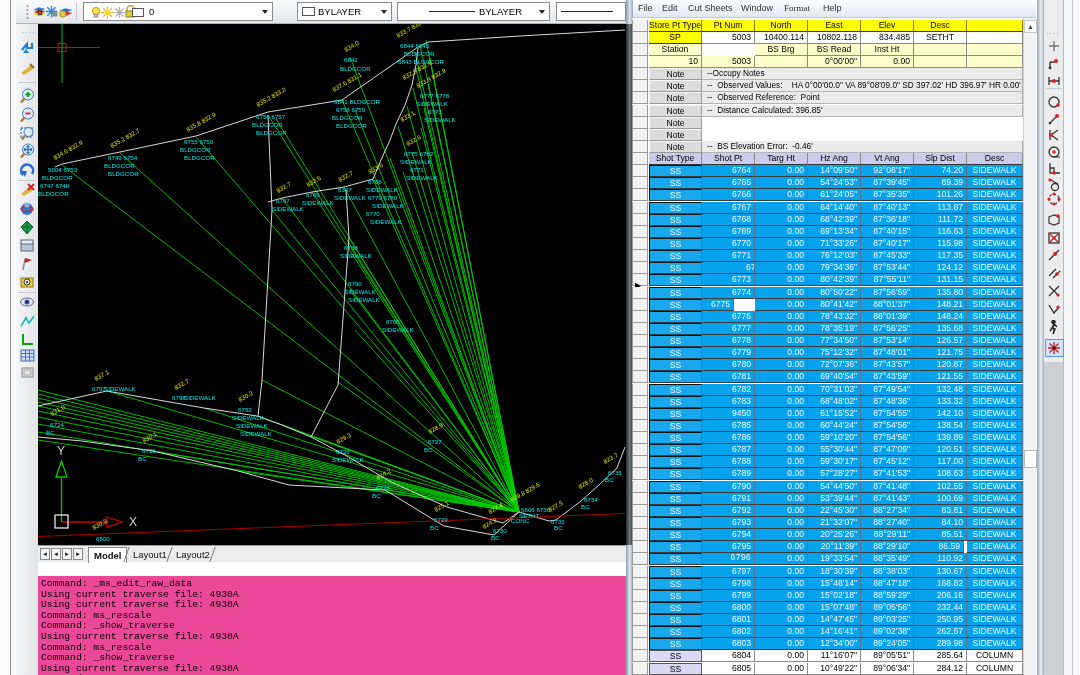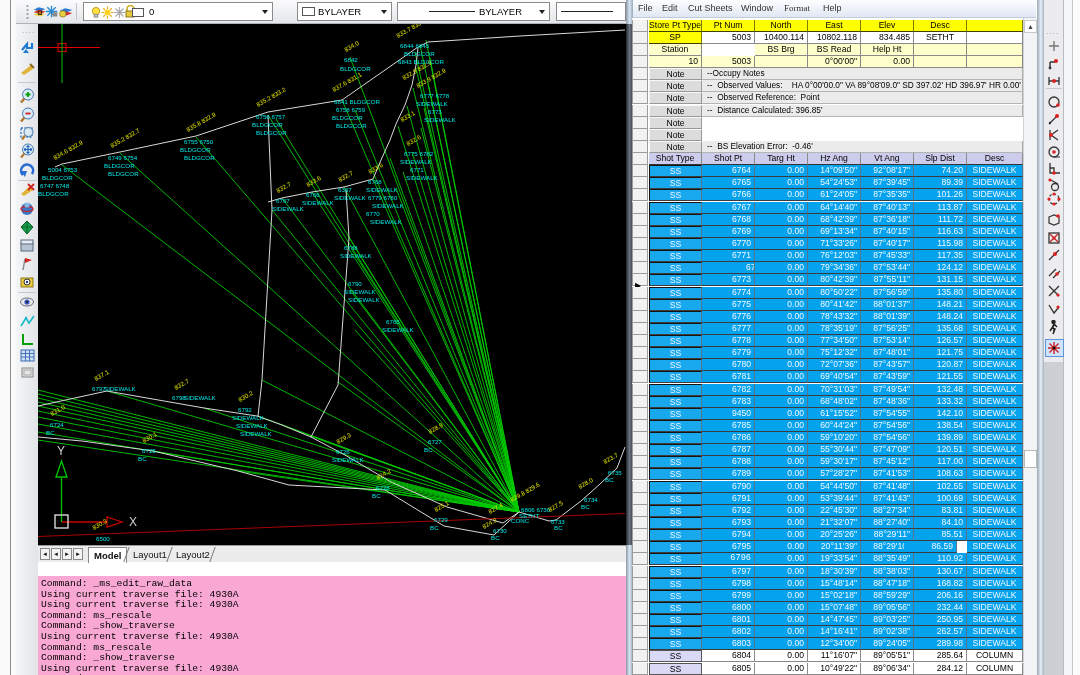--- a/index.html
+++ b/index.html
@@ -9,21 +9,21 @@
 #lline{left:10px;top:0;width:1px;height:675px;background:#8e8e8e;}
 
 #ttool{left:16px;top:0;width:611px;height:24px;background:linear-gradient(#fbfbfc,#e3e6ea);border-bottom:1px solid #aeb2b8;}
 
 #ltool{left:16px;top:24px;width:22px;height:651px;background:linear-gradient(90deg,#f4f5f6,#e2e4e7);}
 .li{position:absolute;left:3px;}
 
 #tabbar{left:38px;top:545px;width:588px;height:17px;background:#ececec;border-top:1px solid #9a9a9a;}
 
 #cmdtitle{left:38px;top:562px;width:588px;height:14px;background:linear-gradient(#bdbdbd,#a2a2a2);color:#ececec;font-size:9px;line-height:14px;padding-left:6px;}
-#cmdarea{left:38px;top:576px;width:588px;height:99px;background:#f9a8d4;color:#000;font-family:"Liberation Mono",monospace;font-size:9.7px;line-height:10.6px;padding:3px 0 0 3px;}
+#cmdarea{left:38px;top:576px;width:588px;height:99px;background:#ec4899;color:#000;font-family:"Liberation Mono",monospace;font-size:9.7px;line-height:10.6px;padding:3px 0 0 3px;}
 
 #menubar{left:633px;top:0;width:403px;height:18px;background:linear-gradient(#fdfeff,#dfe7f3);border-bottom:1px solid #c2cbd8;color:#333;font-size:9px;}
 #menubar span{position:absolute;top:3px;}
 #tablebg{left:632px;top:18px;width:391px;height:657px;background:#fff;}
 #vsb{left:1023px;top:18px;width:14px;height:657px;background:#f2f3f5;border-left:1px solid #cfd2d6;}
 #redge{left:1037px;top:0;width:8px;height:675px;background:linear-gradient(90deg,#9aa7b4,#e8f0f8,#8c9aa8);}
 #rtool{left:1044px;top:0;width:36px;height:675px;background:#ececee;}
 #rtoolb{left:1044px;top:362px;width:19px;height:313px;background:#ccd0d5;}
 .ri{position:absolute;left:1046px;}
 .ri.hl{background:#cfe4fb;outline:1.5px solid #5a96d8;}
@@ -443,21 +443,21 @@
         <div class="c cr wh" style="left:212.0px;width:53.0px;">834.485</div>
         <div class="c ct wh" style="left:265.0px;width:53.0px;">SETHT</div>
         <div class="c ct wh" style="left:318.0px;width:56.0px;"></div>
       </div>
 <div class="mg" style="top:43.9px;height:12.1px;"></div>
 <div class="row" style="top:43.9px;height:12.1px;">
         <div class="c ct py" style="left:0.0px;width:53.0px;">Station</div>
         <div class="c ct py" style="left:53.0px;width:53.0px;margin-top:40px;">BS Pt</div>
         <div class="c ct py" style="left:106.0px;width:53.0px;">BS Brg</div>
         <div class="c ct py" style="left:159.0px;width:53.0px;">BS Read</div>
-        <div class="c ct py" style="left:212.0px;width:53.0px;">Help Ht</div>
+        <div class="c ct py" style="left:212.0px;width:53.0px;">Inst Ht</div>
         <div class="c ct py" style="left:265.0px;width:53.0px;"></div>
         <div class="c ct py" style="left:318.0px;width:56.0px;"></div>
       </div>
 <div class="mg" style="top:56.0px;height:12.1px;"></div>
 <div class="row" style="top:56.0px;height:12.1px;">
         <div class="c cr py" style="left:0.0px;width:53.0px;">10</div>
         <div class="c cr py" style="left:53.0px;width:53.0px;">5003</div>
         <div class="c cr py" style="left:106.0px;width:53.0px;"></div>
         <div class="c cr py" style="left:159.0px;width:53.0px;">0°00'00"</div>
         <div class="c cr py" style="left:212.0px;width:53.0px;">0.00</div>
@@ -613,21 +613,21 @@
         <div class="c cr bl" style="left:53.0px;width:53.0px;">6774</div>
         <div class="c cr bl" style="left:106.0px;width:53.0px;">0.00</div>
         <div class="c cr bl" style="left:159.0px;width:53.0px;">80°50'22"</div>
         <div class="c cr bl" style="left:212.0px;width:53.0px;">87°56'59"</div>
         <div class="c cr bl" style="left:265.0px;width:53.0px;">135.80</div>
         <div class="c ct bl" style="left:318.0px;width:56.0px;">SIDEWALK</div>
       </div>
 <div class="mg" style="top:298.6px;height:12.1px;"></div>
 <div class="rowb" style="top:298.6px;height:12.1px;">
         <div class="c ct ssb" style="left:0.0px;width:53.0px;">SS</div>
-        <div class="c cr bl" style="left:53.0px;width:53.0px;">6775</div>
+        <div class="c cr bl" style="left:53.0px;width:32px;">6775</div>
         <div class="c cr bl" style="left:106.0px;width:53.0px;">0.00</div>
         <div class="c cr bl" style="left:159.0px;width:53.0px;">80°41'42"</div>
         <div class="c cr bl" style="left:212.0px;width:53.0px;">88°01'37"</div>
         <div class="c cr bl" style="left:265.0px;width:53.0px;">148.21</div>
         <div class="c ct bl" style="left:318.0px;width:56.0px;">SIDEWALK</div>
       </div>
 <div class="mg" style="top:310.7px;height:12.1px;"></div>
 <div class="rowb" style="top:310.7px;height:12.1px;">
         <div class="c ct ssb" style="left:0.0px;width:53.0px;">SS</div>
         <div class="c cr bl" style="left:53.0px;width:53.0px;">6776</div>
@@ -817,21 +817,21 @@
         <div class="c cr bl" style="left:265.0px;width:53.0px;">85.51</div>
         <div class="c ct bl" style="left:318.0px;width:56.0px;">SIDEWALK</div>
       </div>
 <div class="mg" style="top:541.2px;height:12.1px;"></div>
 <div class="rowb" style="top:541.2px;height:12.1px;">
         <div class="c ct ssb" style="left:0.0px;width:53.0px;">SS</div>
         <div class="c cr bl" style="left:53.0px;width:53.0px;">6795</div>
         <div class="c cr bl" style="left:106.0px;width:53.0px;">0.00</div>
         <div class="c cr bl" style="left:159.0px;width:53.0px;">20°11'39"</div>
         <div class="c cr bl" style="left:212.0px;width:53.0px;">88°29'10"</div>
-        <div class="c cr bl" style="left:255px;width:53.0px;">86.59</div>
+        <div class="c cr bl" style="left:262px;width:53.0px;">86.59</div>
         <div class="c ct bl" style="left:318.0px;width:56.0px;">SIDEWALK</div>
       </div>
 <div class="mg" style="top:553.3px;height:12.1px;"></div>
 <div class="rowb" style="top:553.3px;height:12.1px;">
         <div class="c ct ssb" style="left:0.0px;width:53.0px;">SS</div>
         <div class="c cr bl" style="left:53.0px;width:53.0px;font-family:Liberation Mono, monospace;">6796</div>
         <div class="c cr bl" style="left:106.0px;width:53.0px;">0.00</div>
         <div class="c cr bl" style="left:159.0px;width:53.0px;">19°33'54"</div>
         <div class="c cr bl" style="left:212.0px;width:53.0px;">88°35'49"</div>
         <div class="c cr bl" style="left:265.0px;width:53.0px;">110.92</div>

